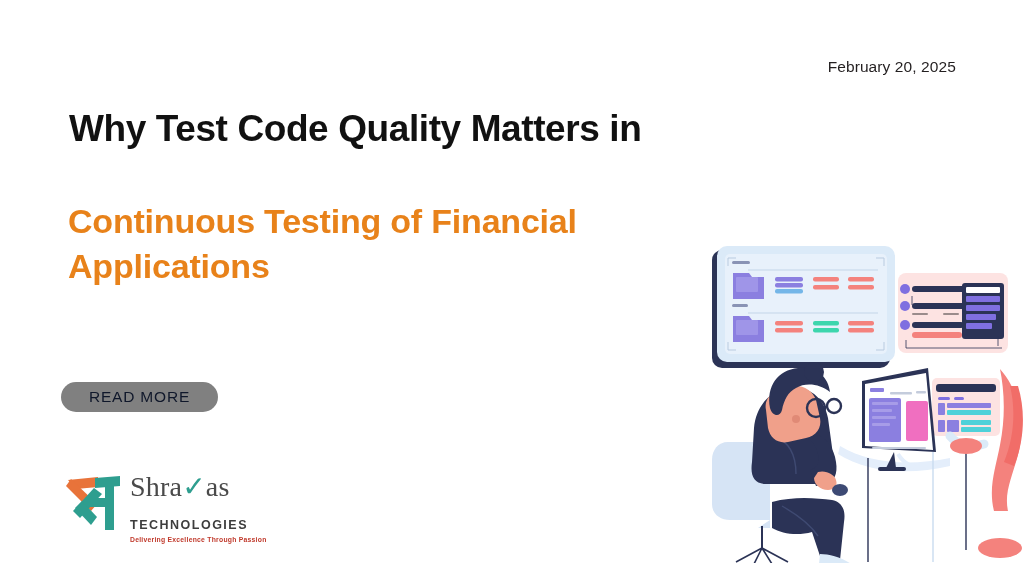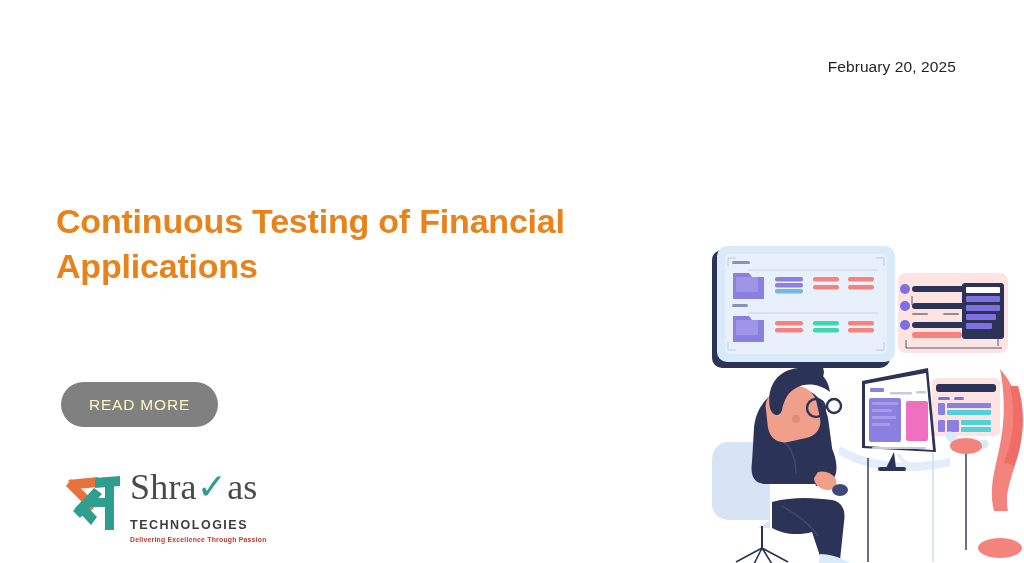--- a/index.html
+++ b/index.html
@@ -32,52 +32,52 @@
     width: 660px;
     font-size: 37px;
     line-height: 46px;
     font-weight: 700;
     color: #111111;
     letter-spacing: -0.4px;
   }
 
   .subhead {
     position: absolute;
-    left: 56px; top: 199px;
+    left: 68px; top: 199px;
     width: 640px;
     font-size: 34px;
     line-height: 45px;
     font-weight: 700;
     color: #E8821A;
     letter-spacing: -0.2px;
   }
 
   
   .read-more {
     position: absolute;
     left: 61px; top: 382px;
-    width: 157px; height: 45px;
+    width: 157px; height: 30px;
     border: none;
     border-radius: 24px;
     background: #808080;
-    color: #fef9c3;
+    color: #0f172a;
     font-family: "Liberation Sans", sans-serif;
     font-size: 15.5px;
     letter-spacing: .8px;
     cursor: pointer;
     display: flex; align-items: center; justify-content: center;
   }
 
   
   .logo { position: absolute; left: 64px; top: 466px; width: 200px; height: 76px; }
   .logo-mark { position: absolute; left: 0; top: 2px; width: 62px; height: 66px; }
   .logo-text { position: absolute; left: 66px; top: 4px; width: 140px; }
   .logo-word {
     font-family: "Liberation Serif", serif;
-    font-size: 36px; color: #4a4a4a; letter-spacing: .2px;
+    font-size: 28px; color: #4a4a4a; letter-spacing: .2px;
     line-height: 34px; position: relative; white-space: nowrap;
   }
   .logo-word .tick { color: #2E9E8F; font-family: "Liberation Sans", sans-serif; }
   .logo-sub {
     font-size: 12.5px; color: #3d3d3d; letter-spacing: 1.5px;
     font-weight: 700; line-height: 15px; margin-top: 14px;
   }
   .logo-tag {
     font-size: 6.8px; color: #c0392b; font-weight: 700;
     letter-spacing: .25px; margin-top: 3px; white-space: nowrap;
@@ -87,20 +87,21 @@
   .illustration { position: absolute; left: 700px; top: 236px; width: 324px; height: 327px; }
   .illustration svg { display: block; width: 324px; height: 327px; }
 </style>
 </head>
 <body>
 
 <div class="canvas">
 
   <div class="date">February 20, 2025</div>
 
+  <h1 class="headline">Why Test Code Quality Matters in</h1>
 
   <h2 class="subhead">Continuous Testing of Financial Applications</h2>
 
   <button class="read-more">READ MORE</button>
 
   <div class="logo">
     <div class="logo-mark">
       <svg viewBox="0 0 62 66" width="62" height="66" aria-hidden="true">
 
         <path d="M4 12 L34 9 L34 19 L12 21 Z" fill="#E8733A"></path>

